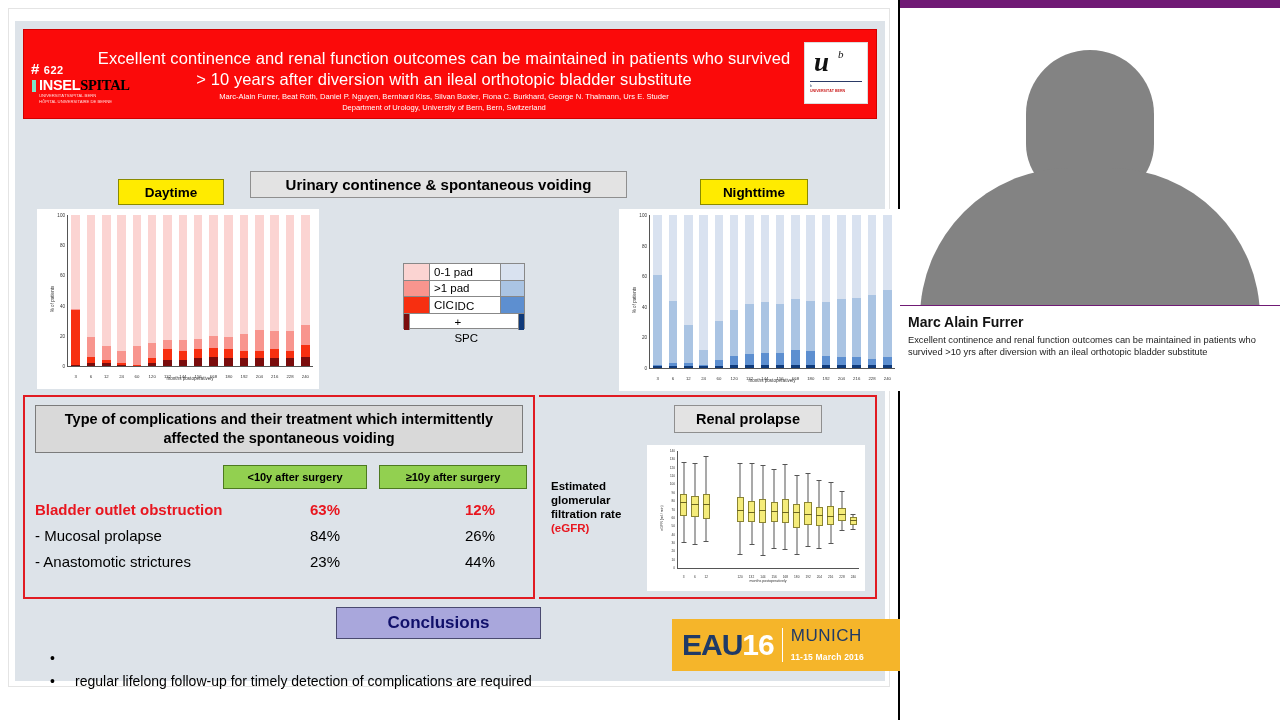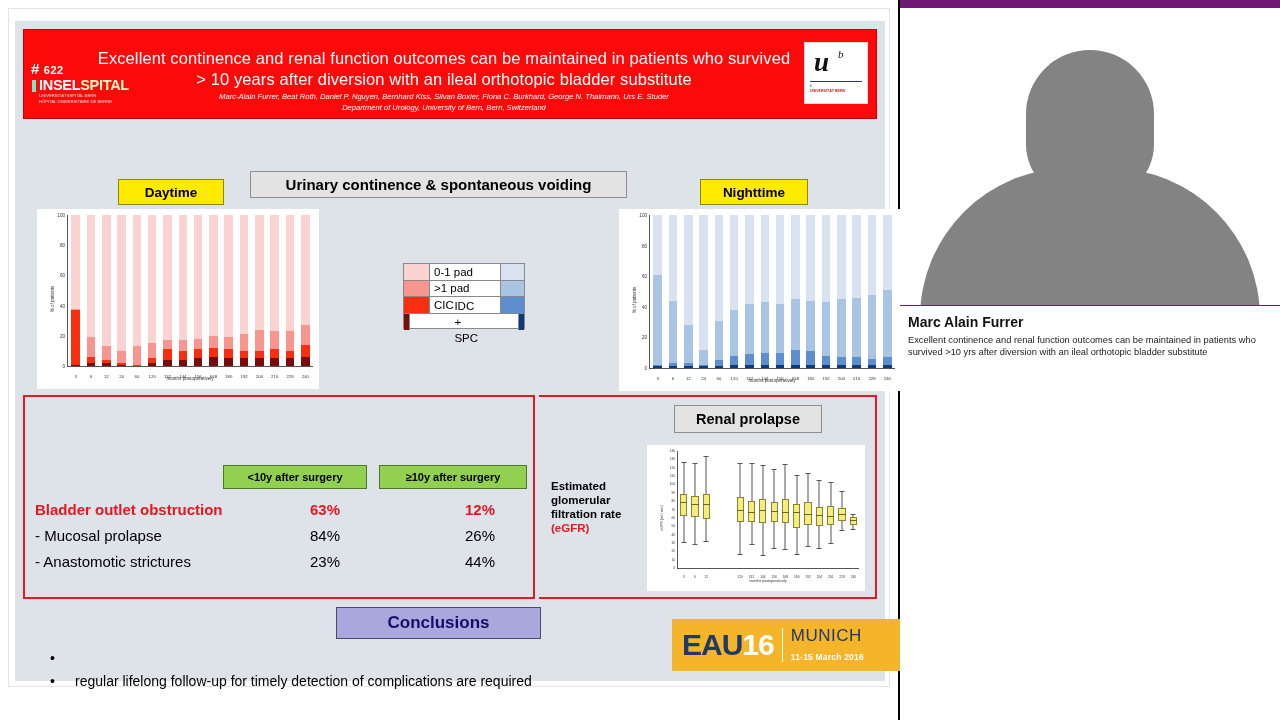--- a/index.html
+++ b/index.html
@@ -36,29 +36,29 @@
     font-weight:bold; font-size:15px; letter-spacing:.5px;
   }
   .hdr-num .n { font-size:11px; font-weight:bold; margin-left:4px; }
   .hdr-title {
     position:absolute; left:40px; top:18px; width:760px;
     text-align:center; color:#fff; font-size:16.5px; line-height:21px;
     font-family:"Liberation Sans", sans-serif; letter-spacing:.1px;
   }
   .hdr-authors {
     position:absolute; left:40px; top:62px; width:760px; text-align:center;
-    color:#fff; font-size:7.6px; line-height:10.5px;font-style:italic;
+    color:#fff; font-size:7.6px; line-height:10.5px;
   }
   .insel {
     position:absolute; left:8px; top:47px; width:120px; height:34px;
     color:#fff;
   }
   .insel .bar { position:absolute; left:0; top:3px; width:4px; height:12px; background:#7fe3c8;}
   .insel .nm { position:absolute; left:7px; top:0px; font-size:14.5px; font-weight:bold; letter-spacing:-.3px;}
-  .insel .nm2 { color:#fef9c3; }
+  .insel .nm2 { color:#000000;font-family:Liberation Serif, serif; }
   .insel .sub { position:absolute; left:7px; top:16px; font-size:4.2px; line-height:5.6px; color:#ffd8d8; }
   .ublogo {
     position:absolute; right:8px; top:12px; width:64px; height:62px;
     background:#fff; border:1px solid #ddd;
   }
   .ublogo .u { position:absolute; left:9px; top:4px; font-family:"Liberation Serif", serif;
     font-size:27px; font-style:italic; font-weight:bold; color:#111; }
   .ublogo .b { position:absolute; left:33px; top:5px; font-family:"Liberation Serif", serif;
     font-size:11px; font-style:italic; color:#111;}
   .ublogo .line { position:absolute; left:5px; right:5px; top:38px; height:1px; background:#2b3a66;}
@@ -543,20 +543,21 @@
               <div class="lg-sw-r" style="background:#5d8fd0"></div>
             </div>
             <div class="lg-row">
               <div class="lg-sw-l" style="background:#7a0c0c"></div>
               <div class="lg-txt">IDC + SPC</div>
               <div class="lg-sw-r" style="background:#0f3a7a"></div>
             </div>
           </div>
 
         <div id="complications">
+          <div id="comp-title">Type of complications and their treatment which intermittently affected the spontaneous voiding</div>
           <div class="chip-green" id="comp-h1">&lt;10y after surgery</div>
           <div class="chip-green" id="comp-h2">≥10y after surgery</div>
           <div id="comp-rows">
               <div class="comp-row redrow" style="top: 104px;">
                 <span class="lbl">Bladder outlet obstruction</span>
                 <span class="v1">63%</span>
                 <span class="v2">12%</span>
               </div>
               <div class="comp-row" style="top: 130px;">
                 <span class="lbl">- Mucosal prolapse</span>

